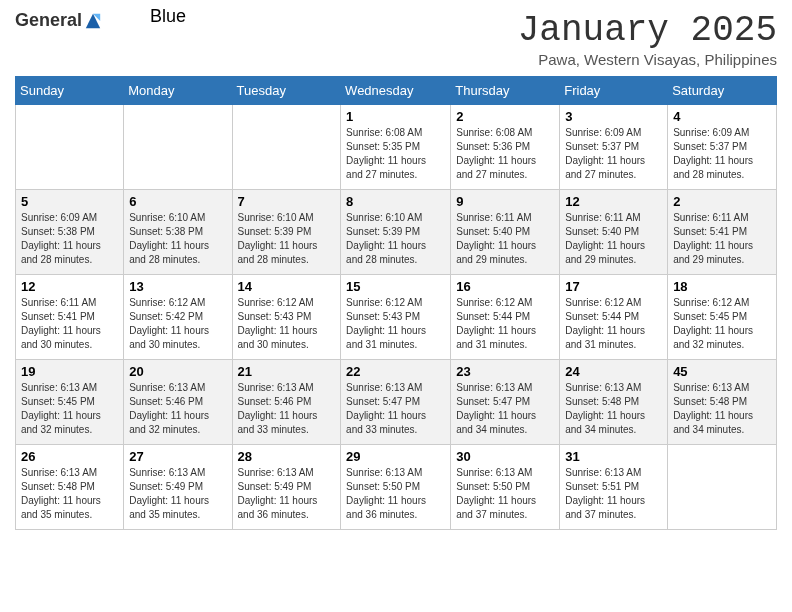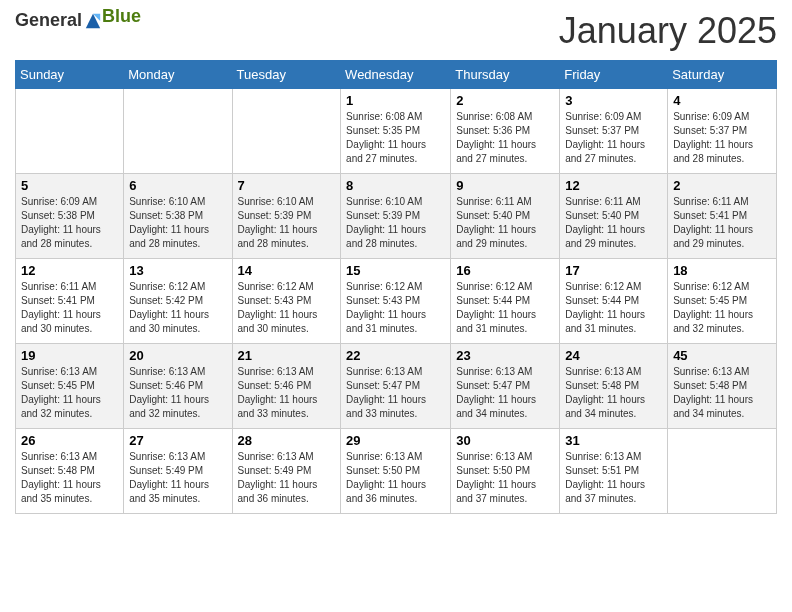--- a/index.html
+++ b/index.html
@@ -24,35 +24,37 @@
       display: flex;
       align-items: center;
     }
     .logo-general {
       font-size: 18px;
       font-weight: bold;
       color: #333;
     }
     .logo-blue {
       font-size: 18px;
-      font-weight: bold;
-      color: #4d7c0f;
+      font-weight: normal;
+      color: #000000;
+      margin-left: 48px;
     }
     .logo-icon {
       width: 18px;
       height: 18px;
       margin-left: 2px;
     }
     .title-section {
       text-align: right;
     }
     .month-title {
       font-size: 36px;
       color: #333;
       font-weight: normal;
+      font-family: Liberation Mono, monospace;
     }
     .subtitle {
       font-size: 15px;
       color: #555;
     }
     table {
       width: 100%;
       border-collapse: collapse;
       font-size: 11px;
     }
@@ -100,20 +102,21 @@
       <span class="logo-general">General</span>
       <svg class="logo-icon" viewBox="0 0 20 20">
         <polygon points="2,18 10,2 18,18" fill="#1a5fa8"></polygon>
         <polygon points="10,2 18,2 18,10" fill="#2196f3" opacity="0.7"></polygon>
       </svg>
     </div>
     <span class="logo-blue" style="margin-top:-4px">Blue</span>
   </div>
   <div class="title-section">
     <div class="month-title">January 2025</div>
+    <div class="subtitle">Pawa, Western Visayas, Philippines</div>
   </div>
 </div>
 
 <table>
   <thead>
     <tr>
     <th>Sunday</th>
         <th>Monday</th>
         <th>Tuesday</th>
         <th>Wednesday</th>

